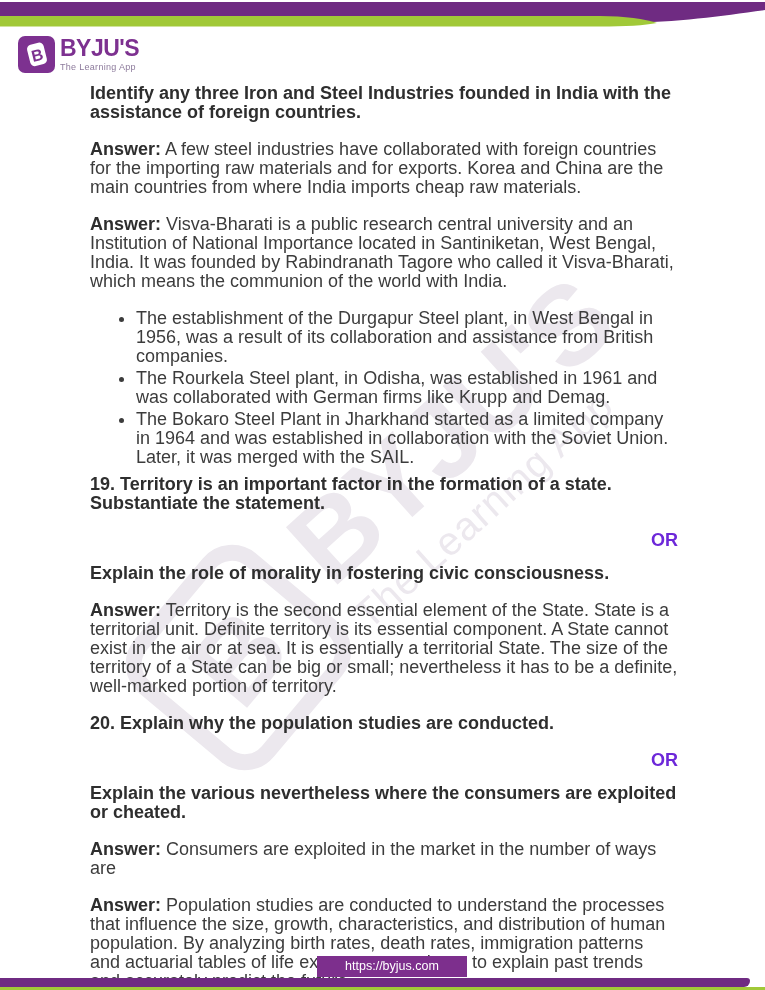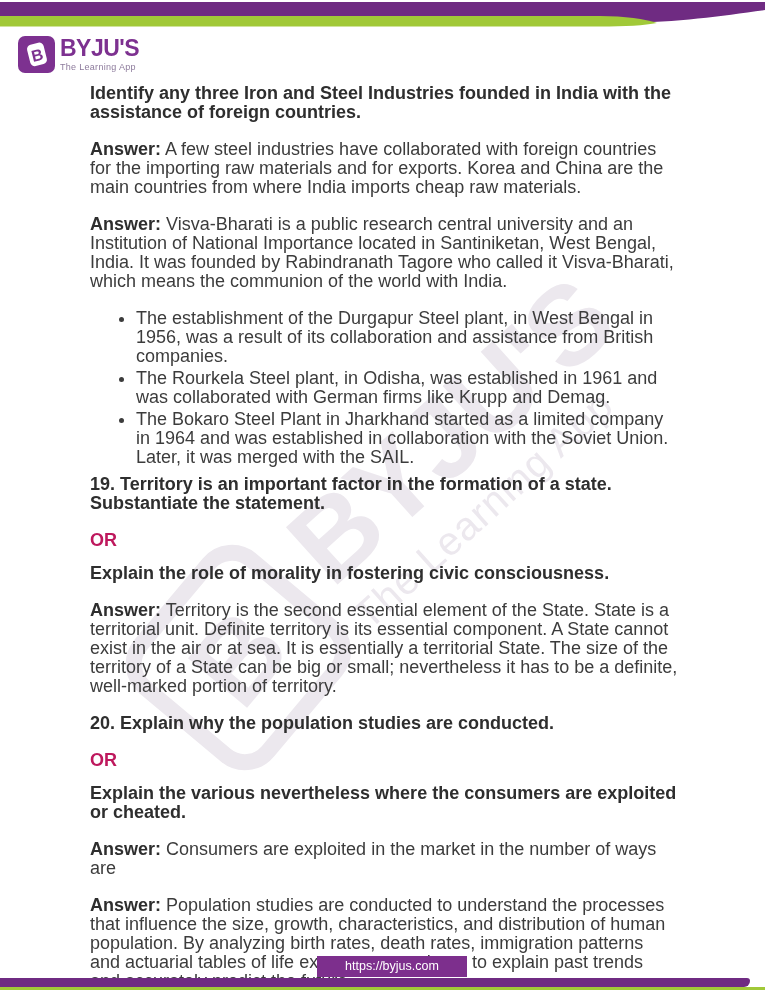--- a/index.html
+++ b/index.html
@@ -32,21 +32,21 @@
     font-size:112px; font-weight:700; color:#ece8ee; transform:rotate(-8deg);
   }
   .wm-brand { font-size:112px; font-weight:700; letter-spacing:-2px; line-height:100px; }
   .wm-tagline { font-size:40px; font-weight:400; letter-spacing:1px; margin-top:8px; }
 
   
   .content { position:absolute; top:84px; left:90px; width:588px; z-index:1;
              font-size:18px; line-height:19px; }
   .content p { margin:0 0 18px; }
   .content p.q { font-weight:700; color:#2e2e2e; }
-  .content p.or { margin:14px 0; text-align:left; font-weight:700; color:#be185d; }
+  .content p.or { margin:14px 0; text-align:right; font-weight:700; color:#6d28d9; }
   .content p.ans strong { font-weight:700; color:#2e2e2e; }
   ul.bullets { margin:0 0 8px; padding-left:46px; list-style:disc; }
   ul.bullets li { margin-bottom:3px; }
 
   
   .footer-url {
     position:absolute; left:317px; top:956px; width:150px; height:21px; z-index:2;
     background:#7d2f8d; color:#ffffff; font-size:12.5px; line-height:21px;
     text-align:center; text-decoration:none; display:block; cursor:pointer;
   }

